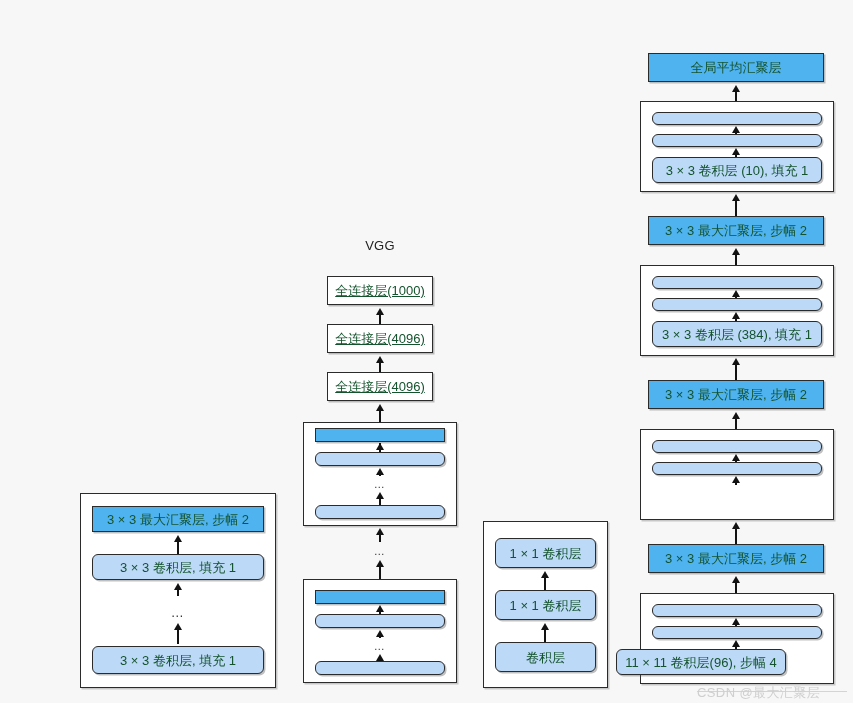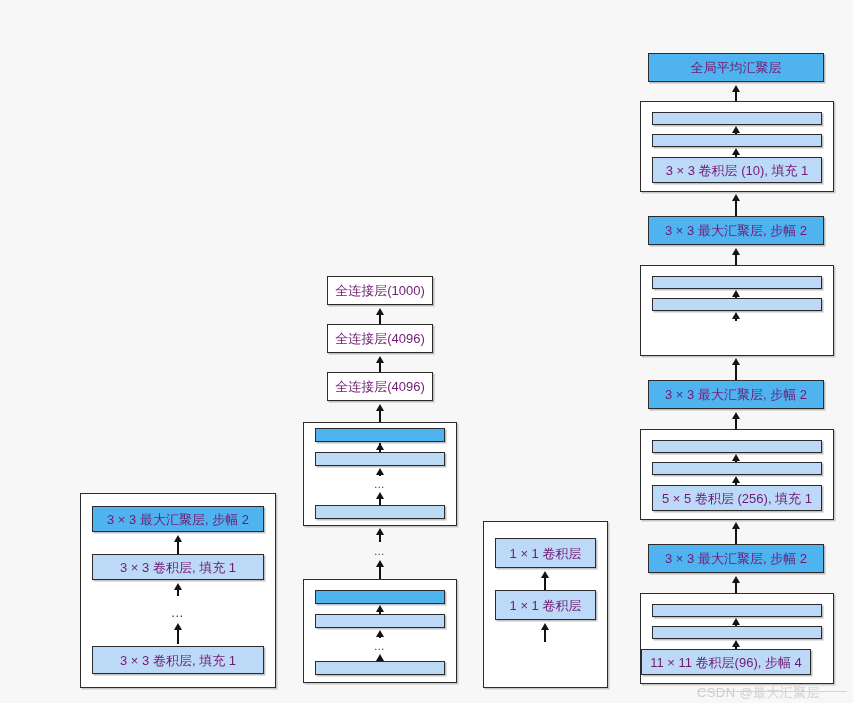--- a/index.html
+++ b/index.html
@@ -39,26 +39,26 @@
     box-sizing: border-box;
     border: 1.5px solid #2b2b2b;
     background: #ffffff;
     font-size: 13px;
     line-height: 1;
     display: flex;
     align-items: center;
     justify-content: center;
     white-space: nowrap;
     box-shadow: 1.5px 1.5px 0 rgba(90,90,90,.38);
-    color: #701a75;
+    color: #14532d;
     text-align: right;
   }
-  .node.conv   { background: #bcd9f7; }
+  .node.conv   { background: #bcd9f7; border-radius: 6px; }
   .node.pool   { background: #4fb3f0; }
-  .node.white  { background: #ffffff; }
+  .node.white  { background: #ffffff; text-decoration: underline; }
   .node.bar    { font-size: 0; }
 
   
   .block {
     position: absolute;
     box-sizing: border-box;
     border: 1.5px solid #2b2b2b;
     background: #ffffff;
     box-shadow: 1.5px 1.5px 0 rgba(90,90,90,.30);
   }
@@ -139,20 +139,21 @@
       <div class="shaft"></div>
   </div>
   <div class="vdots" style="left:178px; top:606px;">…</div>
   <div class="arrow" style="left:178px; top:623px; height:21px;">
     <div class="head"></div>
       <div class="shaft"></div>
   </div>
 
   <div class="node conv" style="left:92px; top:646px; width:172px; height:28px;">3 × 3 卷积层, 填充 1</div>
 
+  <div class="col-title" style="left:280px; top:238px; width:200px;">VGG</div>
 
   <div class="node white" style="left:327px; top:276px; width:106px; height:29px;">全连接层(1000)</div>
   <div class="arrow" style="left:380px; top:308px; height:17px;">
     <div class="head"></div>
       <div class="shaft"></div>
   </div>
 
   <div class="node white" style="left:327px; top:324px; width:106px; height:29px;">全连接层(4096)</div>
   <div class="arrow" style="left:380px; top:356px; height:17px;">
     <div class="head"></div>
@@ -217,20 +218,21 @@
   <div class="node conv" style="left:495px; top:538px; width:101px; height:30px;">1 × 1 卷积层</div>
   <div class="arrow" style="left:545px; top:571px; height:19px;">
     <div class="head"></div>
       <div class="shaft"></div>
   </div>
   <div class="node conv" style="left:495px; top:590px; width:101px; height:30px;">1 × 1 卷积层</div>
   <div class="arrow" style="left:545px; top:623px; height:19px;">
     <div class="head"></div>
       <div class="shaft"></div>
   </div>
+  <div class="node conv" style="left:495px; top:642px; width:101px; height:30px;">卷积层</div>
 
 
   <div class="node pool" style="left:648px; top:53px; width:176px; height:29px;">全局平均汇聚层</div>
   <div class="arrow" style="left:736px; top:85px; height:16px;">
     <div class="head"></div>
       <div class="shaft"></div>
   </div>
 
   <div class="block" style="left:640px; top:101px; width:194px; height:91px;"></div>
   <div class="node conv bar" style="left:652px; top:112px; width:170px; height:13px;"></div>
@@ -260,20 +262,21 @@
   <div class="node conv bar" style="left:652px; top:276px; width:170px; height:13px;"></div>
   <div class="arrow" style="left:736px; top:290px; height:8px;">
     <div class="head"></div>
       <div class="shaft"></div>
   </div>
   <div class="node conv bar" style="left:652px; top:298px; width:170px; height:13px;"></div>
   <div class="arrow" style="left:736px; top:312px; height:9px;">
     <div class="head"></div>
       <div class="shaft"></div>
   </div>
+  <div class="node conv" style="left:652px; top:321px; width:170px; height:26px;">3 × 3 卷积层 (384), 填充 1</div>
 
   <div class="arrow" style="left:736px; top:358px; height:22px;">
     <div class="head"></div>
       <div class="shaft"></div>
   </div>
 
   <div class="node pool" style="left:648px; top:380px; width:176px; height:29px;">3 × 3 最大汇聚层, 步幅 2</div>
   <div class="arrow" style="left:736px; top:412px; height:17px;">
     <div class="head"></div>
       <div class="shaft"></div>
@@ -283,21 +286,20 @@
   <div class="node conv bar" style="left:652px; top:440px; width:170px; height:13px;"></div>
   <div class="arrow" style="left:736px; top:454px; height:8px;">
     <div class="head"></div>
       <div class="shaft"></div>
   </div>
   <div class="node conv bar" style="left:652px; top:462px; width:170px; height:13px;"></div>
   <div class="arrow" style="left:736px; top:476px; height:9px;">
     <div class="head"></div>
       <div class="shaft"></div>
   </div>
-  <div class="node conv" style="left:652px; top:485px; width:170px; height:26px;">5 × 5 卷积层 (256), 填充 1</div>
 
   <div class="arrow" style="left:736px; top:522px; height:22px;">
     <div class="head"></div>
       <div class="shaft"></div>
   </div>
 
   <div class="node pool" style="left:648px; top:544px; width:176px; height:29px;">3 × 3 最大汇聚层, 步幅 2</div>
   <div class="arrow" style="left:736px; top:576px; height:17px;">
     <div class="head"></div>
       <div class="shaft"></div>
@@ -307,18 +309,18 @@
   <div class="node conv bar" style="left:652px; top:604px; width:170px; height:13px;"></div>
   <div class="arrow" style="left:736px; top:618px; height:8px;">
     <div class="head"></div>
       <div class="shaft"></div>
   </div>
   <div class="node conv bar" style="left:652px; top:626px; width:170px; height:13px;"></div>
   <div class="arrow" style="left:736px; top:640px; height:9px;">
     <div class="head"></div>
       <div class="shaft"></div>
   </div>
-  <div class="node conv" style="left:641px; top:649px; width:170px; height:26px;">11 × 11 卷积层(96), 步幅 4</div>
+  <div class="node conv" style="left:616px; top:649px; width:170px; height:26px;">11 × 11 卷积层(96), 步幅 4</div>
 
   <div class="wm-strike" style="left:697px; top:691px; width:150px;"></div>
   <div class="watermark" style="left:697px; top:684px;">CSDN @最大汇聚层</div>
 
 </div>
 
 </body></html>

